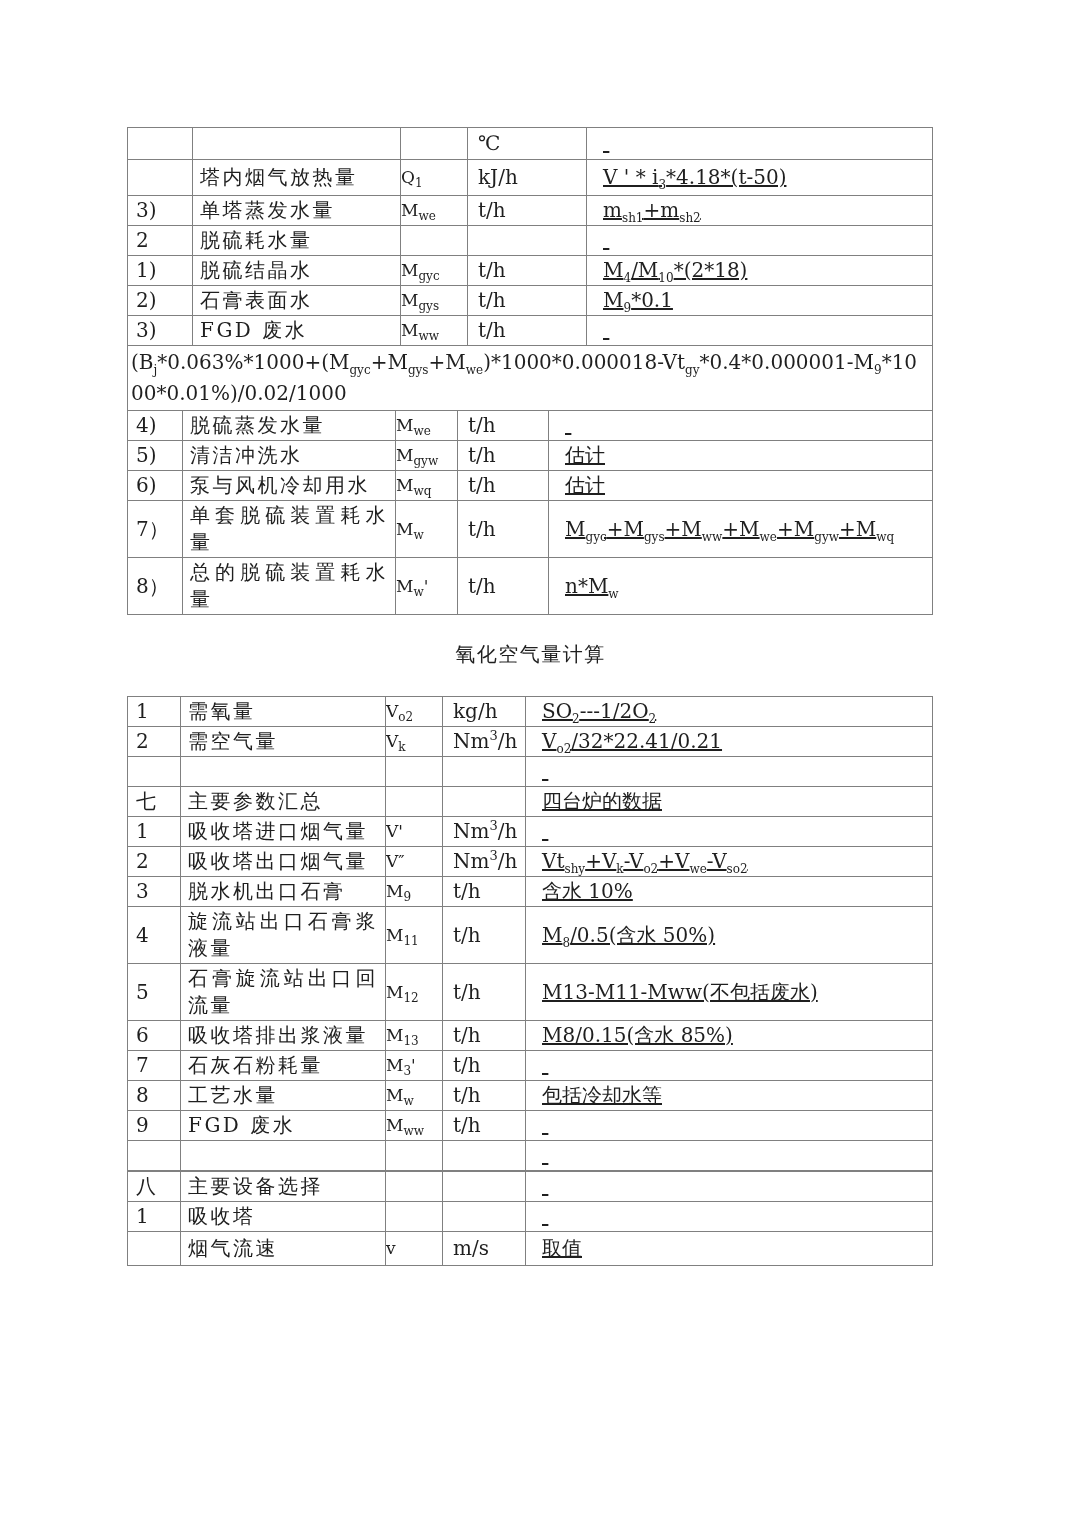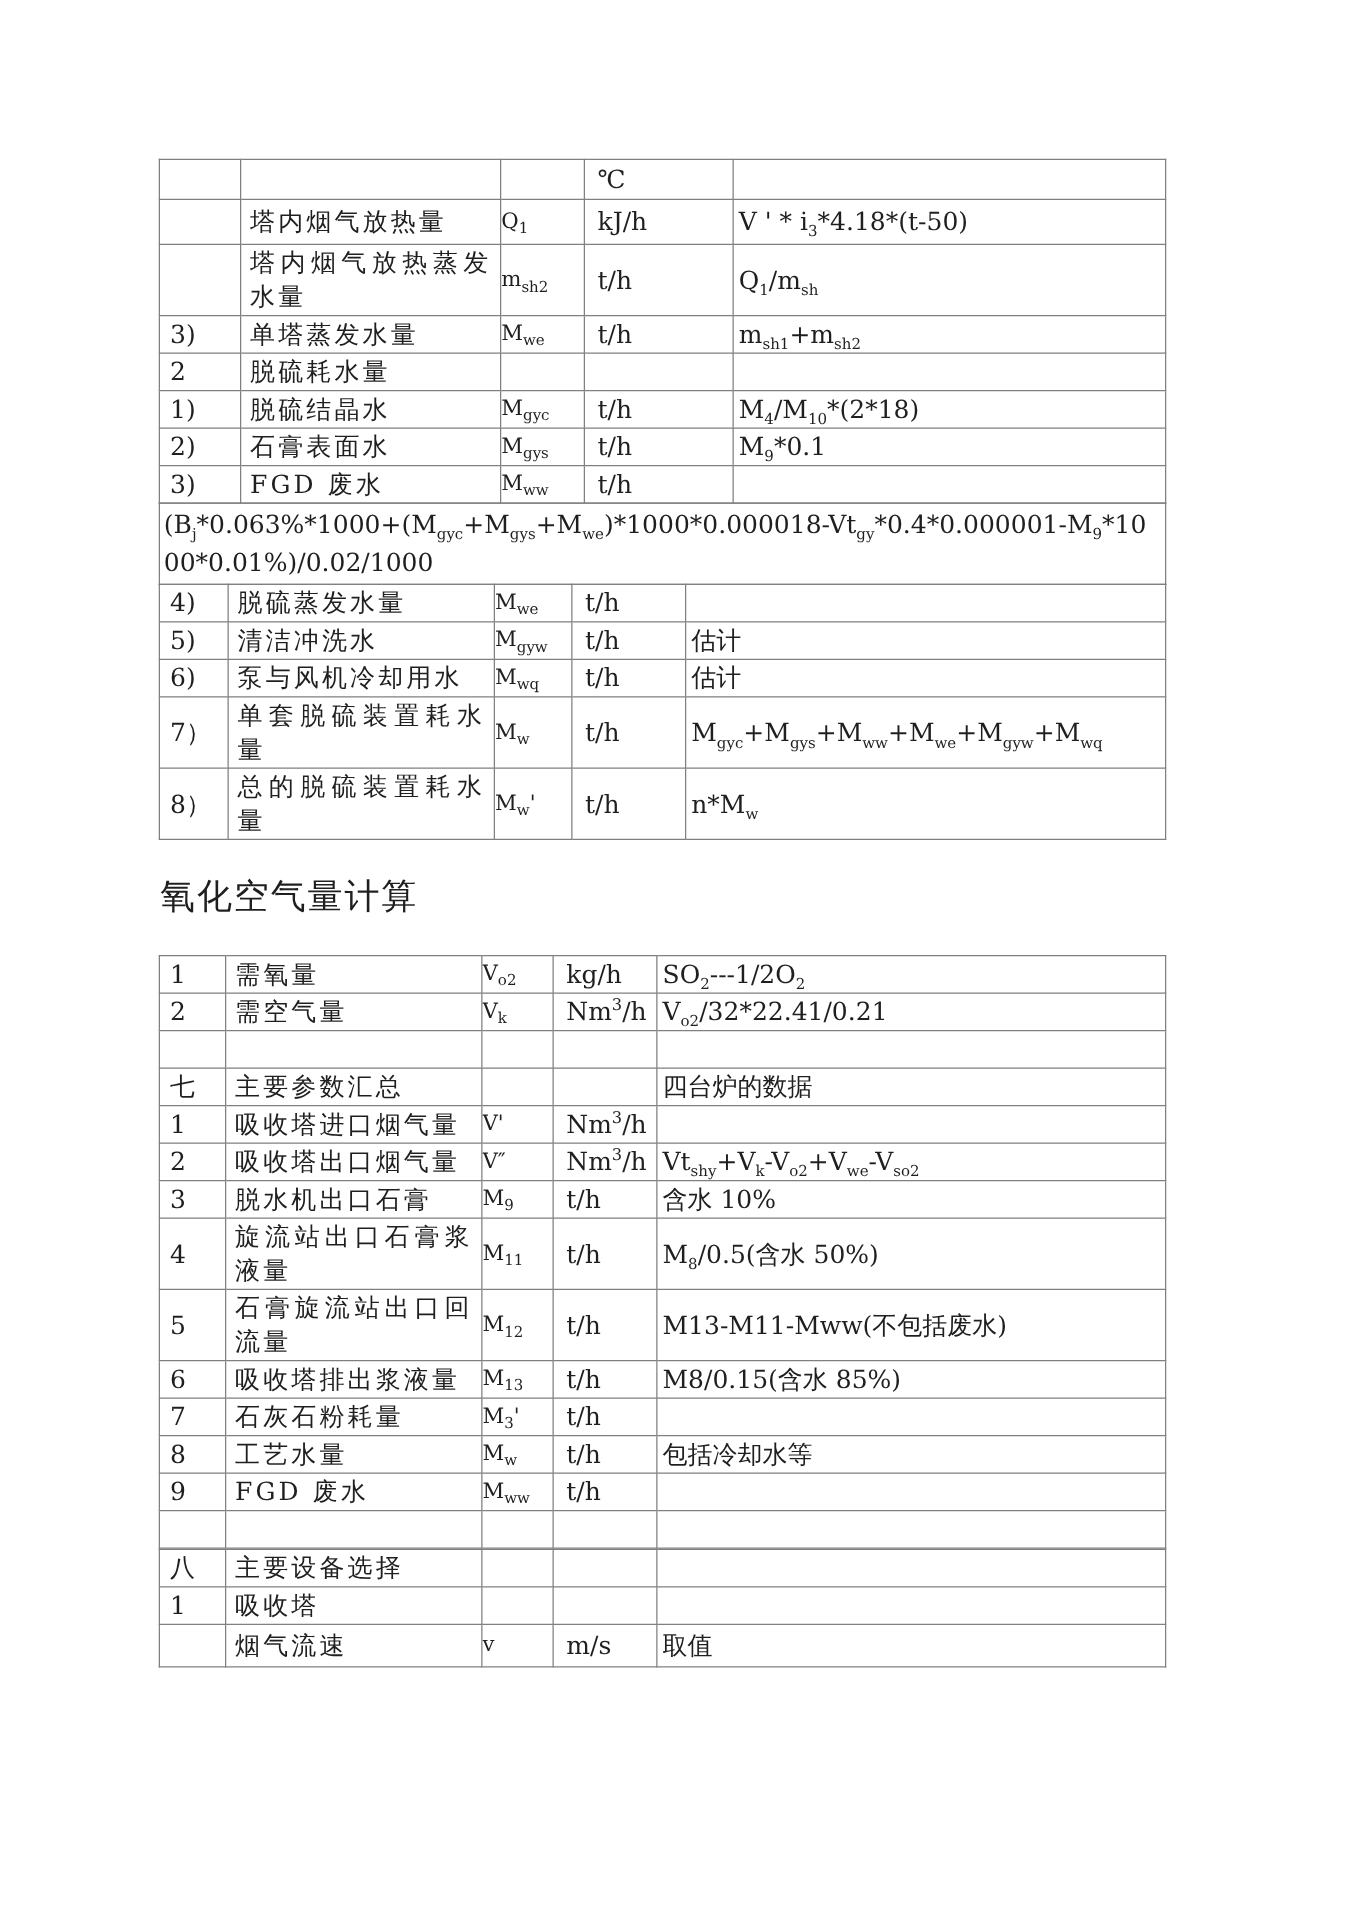--- a/index.html
+++ b/index.html
@@ -27,44 +27,45 @@
     font-size: 20px;
     line-height: 27px;
     vertical-align: middle;
     overflow: hidden;
     white-space: normal;
   }
   td.c-idx   { padding-left: 8px; }
   td.c-label { text-align: justify; letter-spacing: 2.5px; }
   td.c-sym   { font-size: 17px; padding-left: 0; }
   td.c-unit  { padding-left: 10px; }
-  td.c-formula { padding-left: 4px; }
+  td.c-formula { padding-left: 16px; text-decoration: underline; }
   sub { font-size: 12px; line-height: 1; }
   sup { font-size: 13px; line-height: 1; }
 
   
   #water-upper tr:nth-child(1) { height: 32px; }
   #water-upper tr:nth-child(2) { height: 36px; }
   #water-upper tr:nth-child(9) { height: 56px; }
   #equipment-table tr:nth-child(3) { height: 34px; margin-top: 33px; }
 
   
   td.c-full {
     letter-spacing: 0;
     line-height: 31px;
     padding: 1px 3px;
     word-break: break-all;
     font-size: 20px;
     margin-left: 16px;
   }
 
   .heading {
-    font-size: 28px;
+    font-size: 20px;
     letter-spacing: 1.5px;
     margin: 26px 0 28px 1px;
+    text-align: center;
   }
 </style>
 </head>
 <body>
 
 <div class="doc">
 
   <table class="grid stack" id="water-upper">
     <colgroup>
       <col style="width:65px">
@@ -82,27 +83,20 @@
           <td class="c-formula">&nbsp;</td>
         </tr>
         <tr>
           <td class="c-idx">&nbsp;</td>
           <td class="c-label">塔内烟气放热量</td>
           <td class="c-sym">Q<sub>1</sub></td>
           <td class="c-unit">kJ/h</td>
           <td class="c-formula">V ' * i<sub>3</sub>*4.18*(t-50)</td>
         </tr>
         <tr>
-          <td class="c-idx">&nbsp;</td>
-          <td class="c-label">塔内烟气放热蒸发水量</td>
-          <td class="c-sym">m<sub>sh2</sub></td>
-          <td class="c-unit">t/h</td>
-          <td class="c-formula">Q<sub>1</sub>/m<sub>sh</sub></td>
-        </tr>
-        <tr>
           <td class="c-idx">3)</td>
           <td class="c-label">单塔蒸发水量</td>
           <td class="c-sym">M<sub>we</sub></td>
           <td class="c-unit">t/h</td>
           <td class="c-formula">m<sub>sh1</sub>+m<sub>sh2</sub></td>
         </tr>
         <tr>
           <td class="c-idx">2</td>
           <td class="c-label">脱硫耗水量</td>
           <td class="c-sym">&nbsp;</td>

